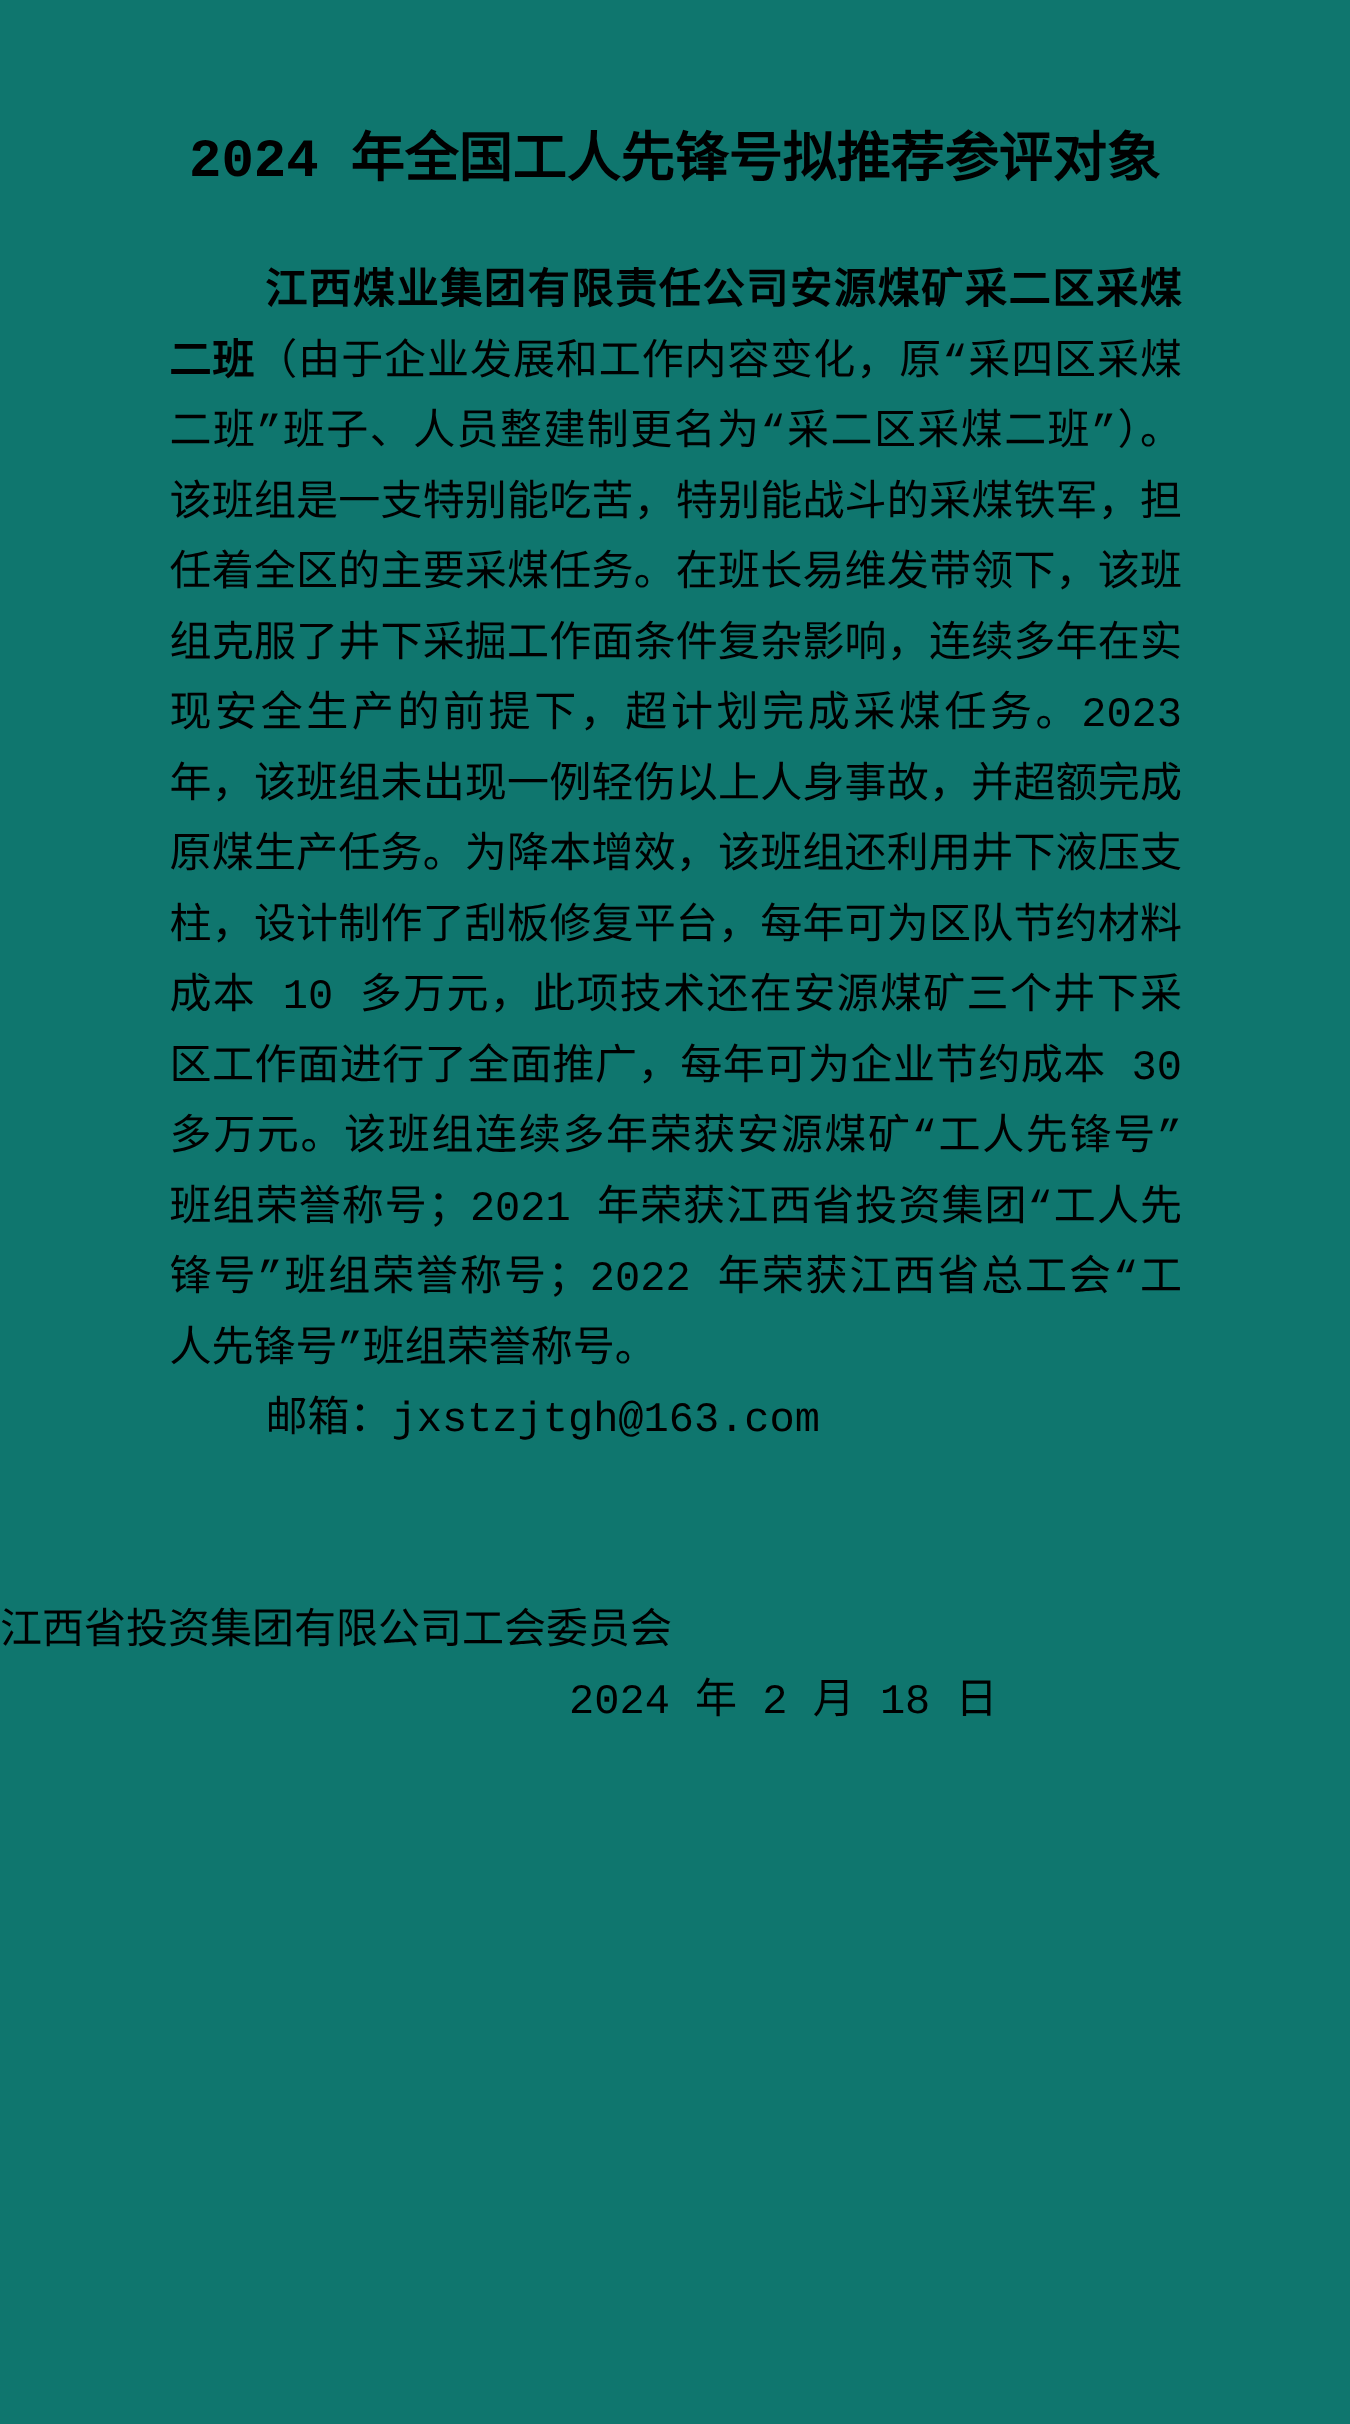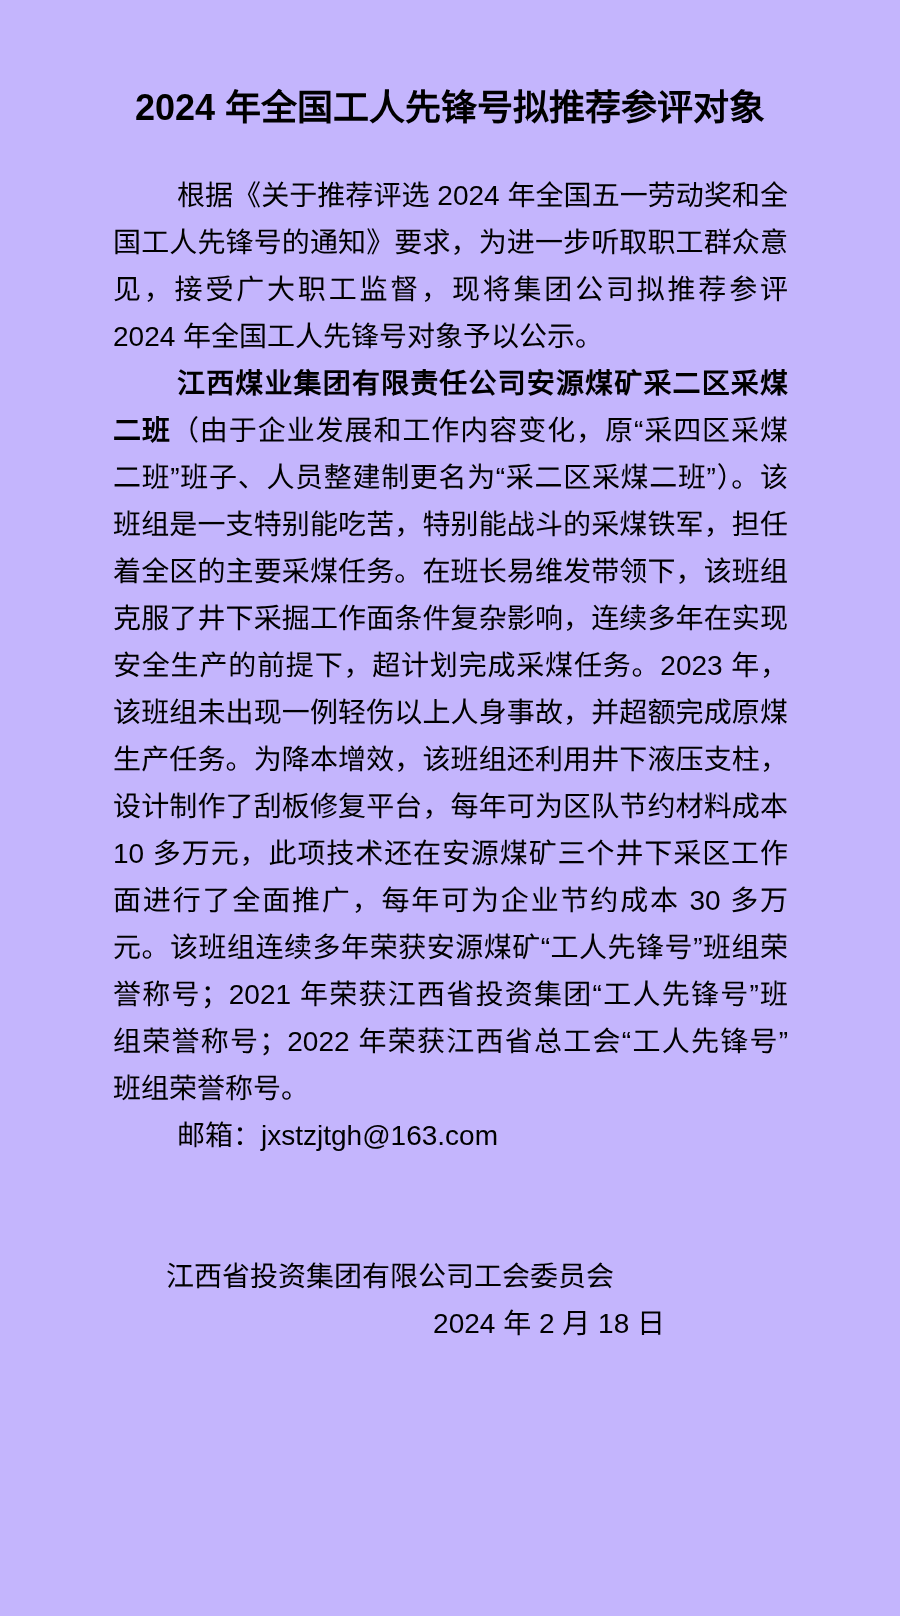--- a/index.html
+++ b/index.html
@@ -4,23 +4,23 @@
 <style>
   html, body {
     margin: 0;
     padding: 0;
     background: #ffffff;
   }
   .page {
     position: relative;
     width: 900px;
     height: 1616px;
-    background: #c4b5fd;
+    background: #0f766e;
     color: #000000;
-    font-family: Liberation Sans, sans-serif;
+    font-family: Liberation Mono, monospace;
     overflow: hidden;
     box-sizing: border-box;
   }
   .doc-title {
     padding-top: 83px;
     text-align: center;
     font-size: 36px;
     font-weight: bold;
     line-height: 50px;
   }
@@ -44,40 +44,39 @@
     margin: 0;
     text-indent: 64px;
   }
   .doc-footer {
     margin-top: 94px;
     font-size: 28px;
     line-height: 47px;
   }
   .signature-line {
     margin: 0;
-    text-align: center;
+    text-align: left;
     padding-right: 120px;
   }
   .date-line {
     margin: 0;
     text-align: right;
     padding-right: 235px;
   }
 </style>
 </head>
 <body>
 
 <div class="page">
 
   <div class="doc-title">
     <div class="title-line">2024 年全国工人先锋号拟推荐参评对象</div>
   </div>
 
   <div class="doc-body">
-    <p>根据《关于推荐评选 2024 年全国五一劳动奖和全国工人先锋号的通知》要求，为进一步听取职工群众意见，接受广大职工监督，现将集团公司拟推荐参评 2024 年全国工人先锋号对象予以公示。</p>
 
     <p><span class="bold-lead">江西煤业集团有限责任公司安源煤矿采二区采煤二班</span><span>（由于企业发展和工作内容变化，原“采四区采煤二班”班子、人员整建制更名为“采二区采煤二班”）。该班组是一支特别能吃苦，特别能战斗的采煤铁军，担任着全区的主要采煤任务。在班长易维发带领下，该班组克服了井下采掘工作面条件复杂影响，连续多年在实现安全生产的前提下，超计划完成采煤任务。2023 年，该班组未出现一例轻伤以上人身事故，并超额完成原煤生产任务。为降本增效，该班组还利用井下液压支柱，设计制作了刮板修复平台，每年可为区队节约材料成本 10 多万元，此项技术还在安源煤矿三个井下采区工作面进行了全面推广，每年可为企业节约成本 30 多万元。该班组连续多年荣获安源煤矿“工人先锋号”班组荣誉称号；2021 年荣获江西省投资集团“工人先锋号”班组荣誉称号；2022 年荣获江西省总工会“工人先锋号”班组荣誉称号。</span></p>
 
 
     <p class="contact-line">邮箱：jxstzjtgh@163.com</p>
   </div>
 
   <div class="doc-footer">
     <p class="signature-line">江西省投资集团有限公司工会委员会</p>
     <p class="date-line">2024 年 2 月 18 日</p>

